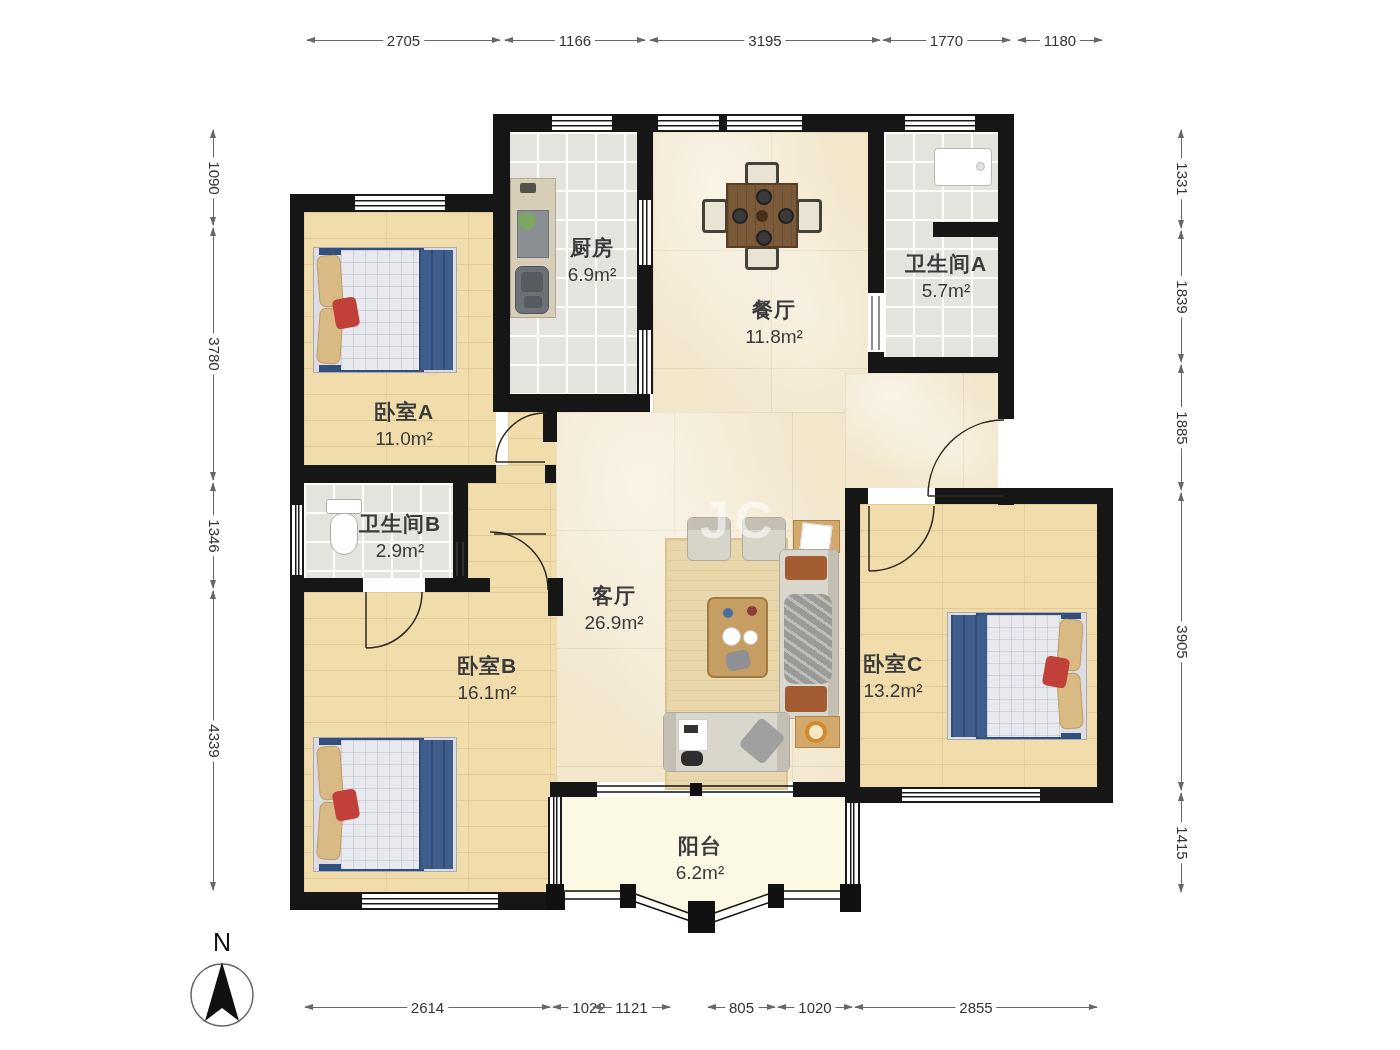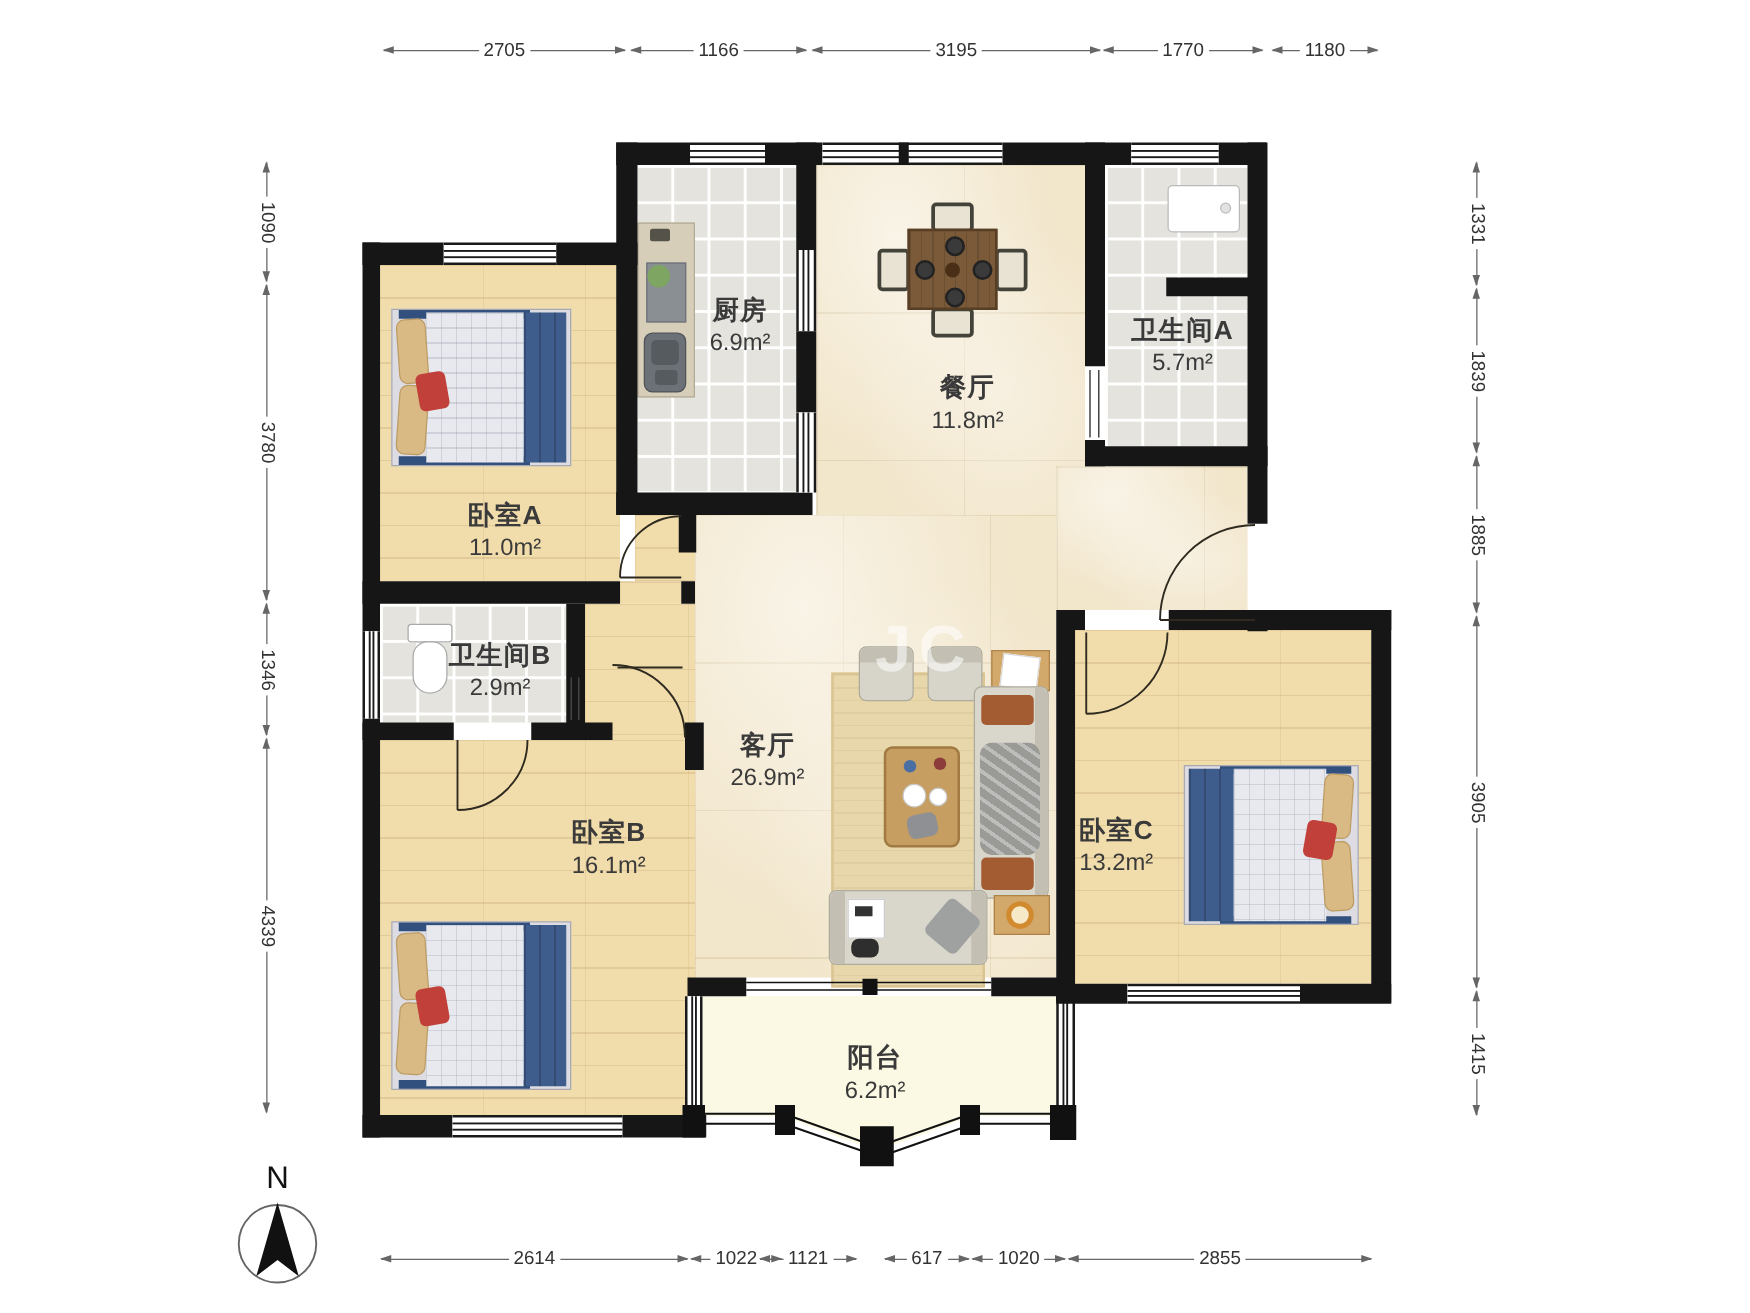--- a/index.html
+++ b/index.html
@@ -338,25 +338,25 @@
   <div class="dim dim-h" style="left:1018px;top:40px;width:84px">
       <span class="lbl">1180</span>
     </div>
 
   <div class="dim dim-h" style="left:305px;top:1007px;width:245px">
       <span class="lbl">2614</span>
     </div>
   <div class="dim dim-h" style="left:553px;top:1007px;width:72px">
       <span class="lbl">1022</span>
     </div>
-  <div class="dim dim-h" style="left:608px;top:1007px;width:77px">
+  <div class="dim dim-h" style="left:593px;top:1007px;width:77px">
       <span class="lbl">1121</span>
     </div>
   <div class="dim dim-h" style="left:708px;top:1007px;width:67px">
-      <span class="lbl">617</span>
+      <span class="lbl">805</span>
     </div>
   <div class="dim dim-h" style="left:778px;top:1007px;width:74px">
       <span class="lbl">1020</span>
     </div>
   <div class="dim dim-h" style="left:855px;top:1007px;width:242px">
       <span class="lbl">2855</span>
     </div>
 
   <div class="dim dim-v" style="left:213px;top:130px;height:95px">
       <span class="lbl">1090</span>

